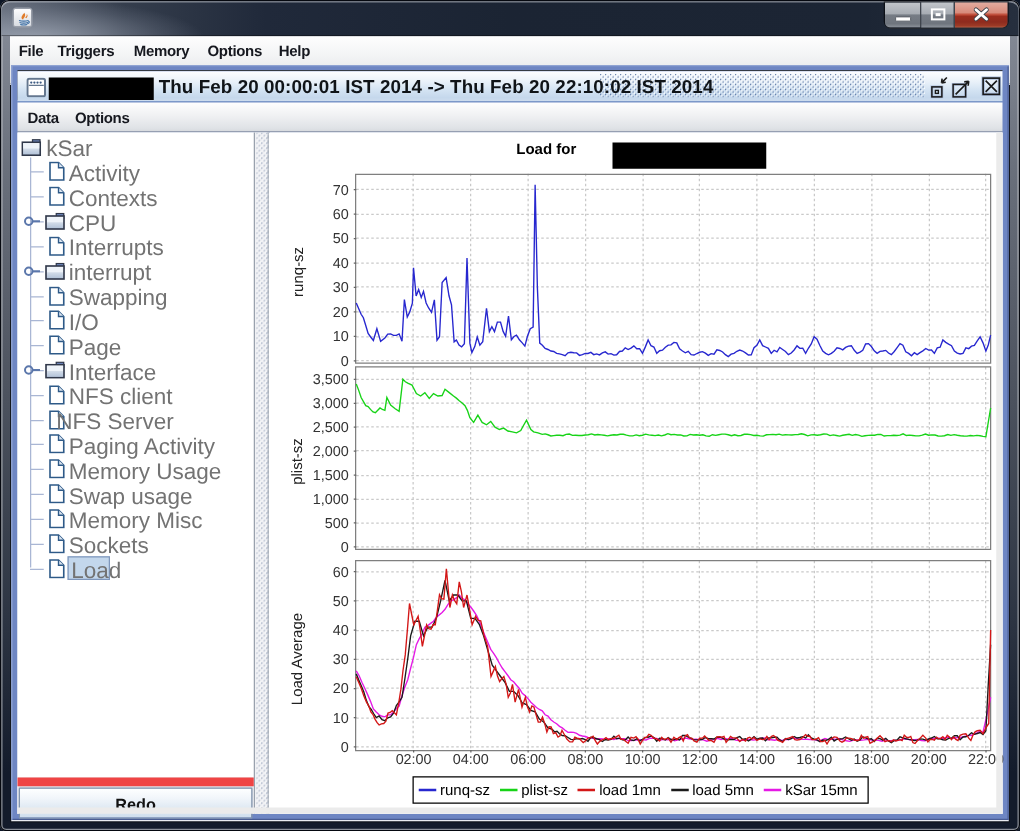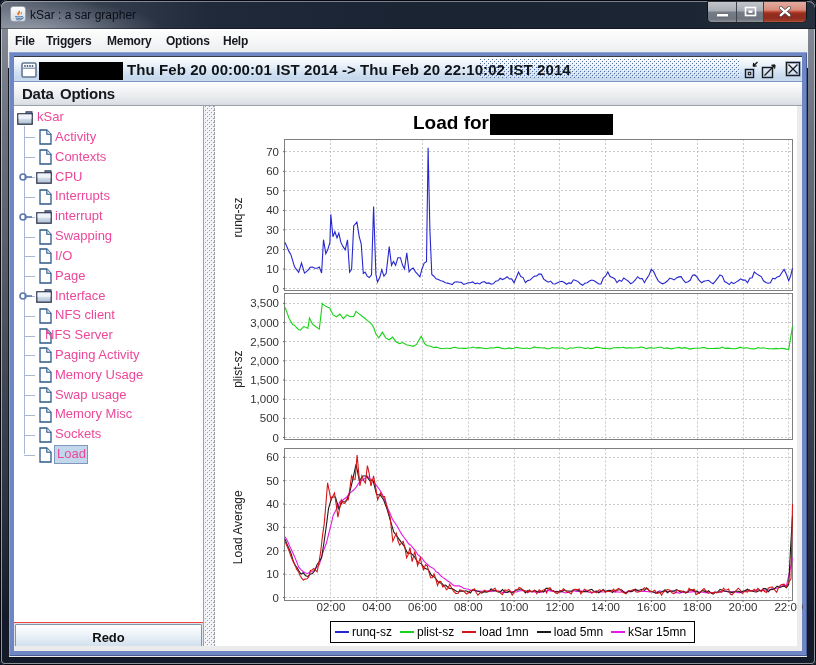--- a/index.html
+++ b/index.html
@@ -51,60 +51,59 @@
   #ititle-sep { position:absolute; left:5px; top:29px; width:788px; height:1px; background:#7a96c8; }
   #ibumps { position:absolute; left:466px; top:2px; width:260px; height:19px; }
   #iico { position:absolute; left:7px; top:5px; }
   #iredact { position:absolute; left:24.5px; top:5px; width:84.5px; height:18px; background:#000; }
   #ititle-txt { position:absolute; left:113px; top:0; height:24px; line-height:25px; font-weight:bold; font-size:15px; letter-spacing:0.08px; color:#101418; }
   .ibt { position:absolute; top:2px; }
 
   #imenub { position:absolute; left:5px; top:30px; width:788px; height:24px;
       background:linear-gradient(180deg,#fefefe 0%,#f0f1f3 45%,#dfe2e6 90%,#d7dade 100%);
       border-bottom:1px solid #9aa1ab; }
-  .imi { position:absolute; top:0; height:23px; line-height:24px; font-weight:bold; font-size:15px; color:#16181f; letter-spacing:-0.25px; }
+  .imi { position:absolute; top:0; height:23px; line-height:24px; font-weight:bold; font-size:12px; color:#16181f; letter-spacing:-0.25px; }
 
   #icontent { position:absolute; left:5px; top:54px; width:788px; height:545px; background:#fff; }
 
   
   #treepanel { position:absolute; left:0; top:0; width:190px; height:545px; background:#fff; border-right:1px solid #99a1ad; }
   #tree { position:absolute; left:0; top:0; width:189px; height:516px; overflow:hidden; }
-  .trow { position:absolute; font-size:13px; color:#ec4899; white-space:nowrap; }
+  .trow { position:absolute; font-size:18px; color:#737373; white-space:nowrap; }
   #loadsel { position:absolute; background:#c3d7ec; border:1px solid #7f97bc; }
-  #redopanel { position:absolute; left:0; top:516px; width:189px; height:29px; background:#dfe2e8; border-top:1px solid #ef4444; }
+  #redopanel { position:absolute; left:0; top:516px; width:189px; height:29px; background:#dfe2e8; border-top:7px solid #ef4444; }
   #redobtn { position:absolute; left:1px; top:1px; width:187px; height:25px;
       background:linear-gradient(180deg,#feffff 0%,#f0f5fa 35%,#dde8f2 70%,#cfdeed 100%);
       border:1px solid #8194ad; border-radius:1px;
       font-weight:bold; font-size:13px; color:#111; text-align:center; line-height:25px; }
 
   
   #splitter { position:absolute; left:190px; top:0; width:11px; height:545px; background:#f0f1f4;
       border-right:1px solid #99a1ad; }
 
   
   #chartpanel { position:absolute; left:202px; top:0; width:586px; height:545px; background:#fff; }
 
-  #ctitle { position:absolute; left:197px; top:6px; font-weight:bold; font-size:19px; color:#000; }
+  #ctitle { position:absolute; left:197px; top:6px; font-weight:bold; font-size:12px; color:#000; }
   #credact { position:absolute; left:274px; top:7.5px; width:123px; height:21px; background:#000; }
 
   svg text { font-family:"Liberation Sans", sans-serif; }
 </style>
 </head>
 <body>
 <div id="win">
   <div id="titlebar">
     <div id="title-ico">
       <svg width="16" height="16" viewBox="0 0 16 16">
         <path d="M6.5 8 C5.5 6.5 7.5 4.5 8.5 3.2 C9.6 4.8 9.2 6 8.3 7.1 C7.8 7.7 7.4 8 7.5 8.8 Z" fill="#e07b2a"></path>
         <path d="M9.2 6.8 C10.4 5.9 10.6 5.1 10.3 4.2 C11.8 5.4 10.8 6.9 9.8 7.6 Z" fill="#e07b2a"></path>
         <path d="M4.2 9.4 C6.5 10 9.5 10 11.8 9.4 M4.6 11 C6.8 11.6 9.2 11.6 11.4 11 M5.2 12.6 C7 13.1 9 13.1 10.8 12.6" stroke="#3a6ea5" stroke-width="0.9" fill="none"></path>
         <path d="M11.5 9.8 C13 10.3 12.6 11.4 10.9 11.9" stroke="#3a6ea5" stroke-width="0.9" fill="none"></path>
       </svg>
     </div>
-    <div id="title-txt">kSar : a sar grapher</div>
     <div id="wbtns">
       <div class="wb" id="wb-min">
           <svg width="29" height="20" viewBox="0 0 29 20">
             <rect x="8.5" y="11.5" width="12" height="3.4" rx="0.5" fill="#fff" stroke="#5a5f67" stroke-width="0.8"></rect>
           </svg>
         </div>
       <div class="wb" id="wb-max">
           <svg width="27" height="20" viewBox="0 0 27 20">
             <rect x="8.5" y="5.5" width="10" height="8" fill="none" stroke="#fff" stroke-width="1.6"></rect>
             <rect x="11.5" y="8.5" width="4" height="2.4" fill="#fff"></rect>

